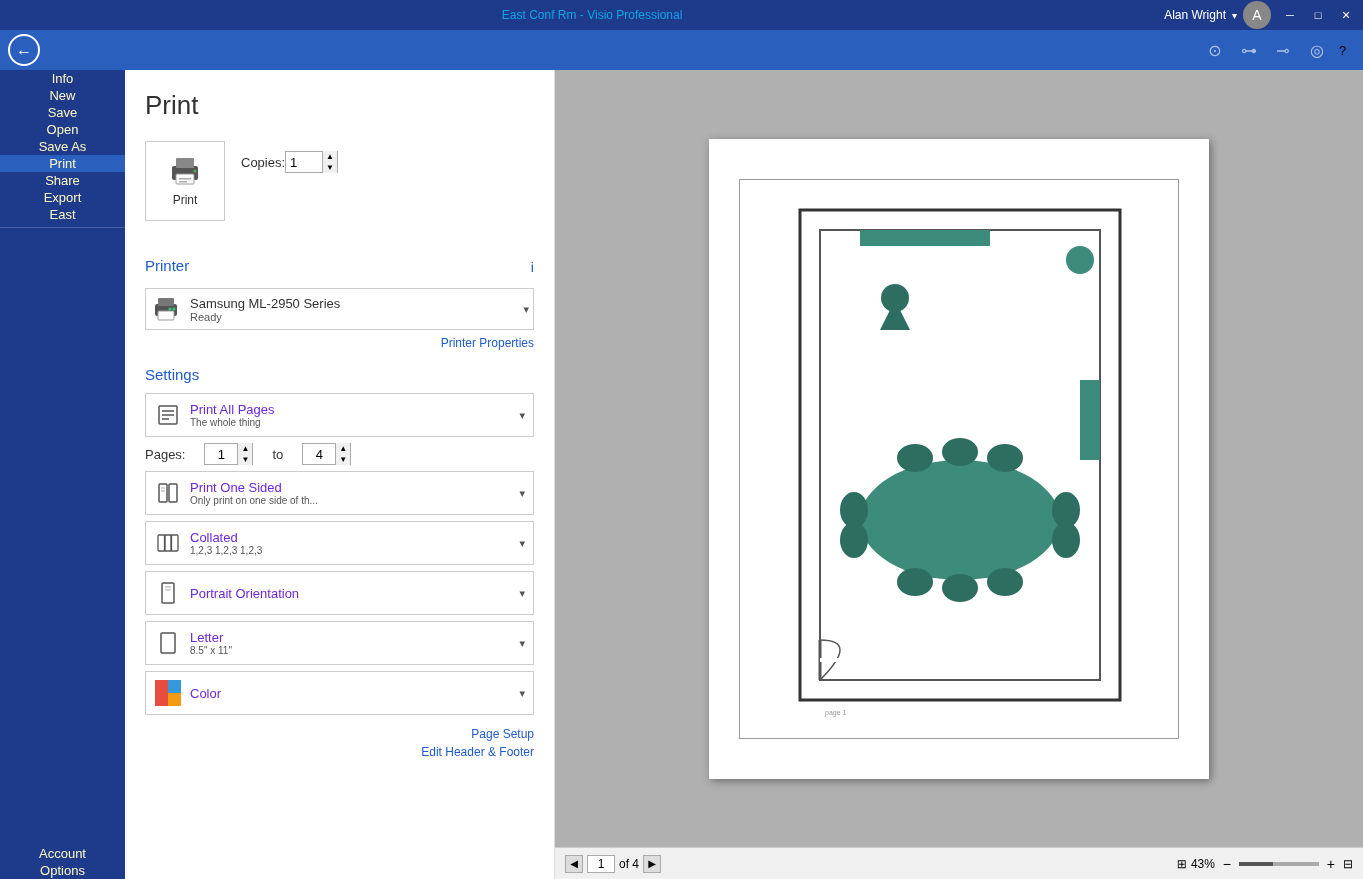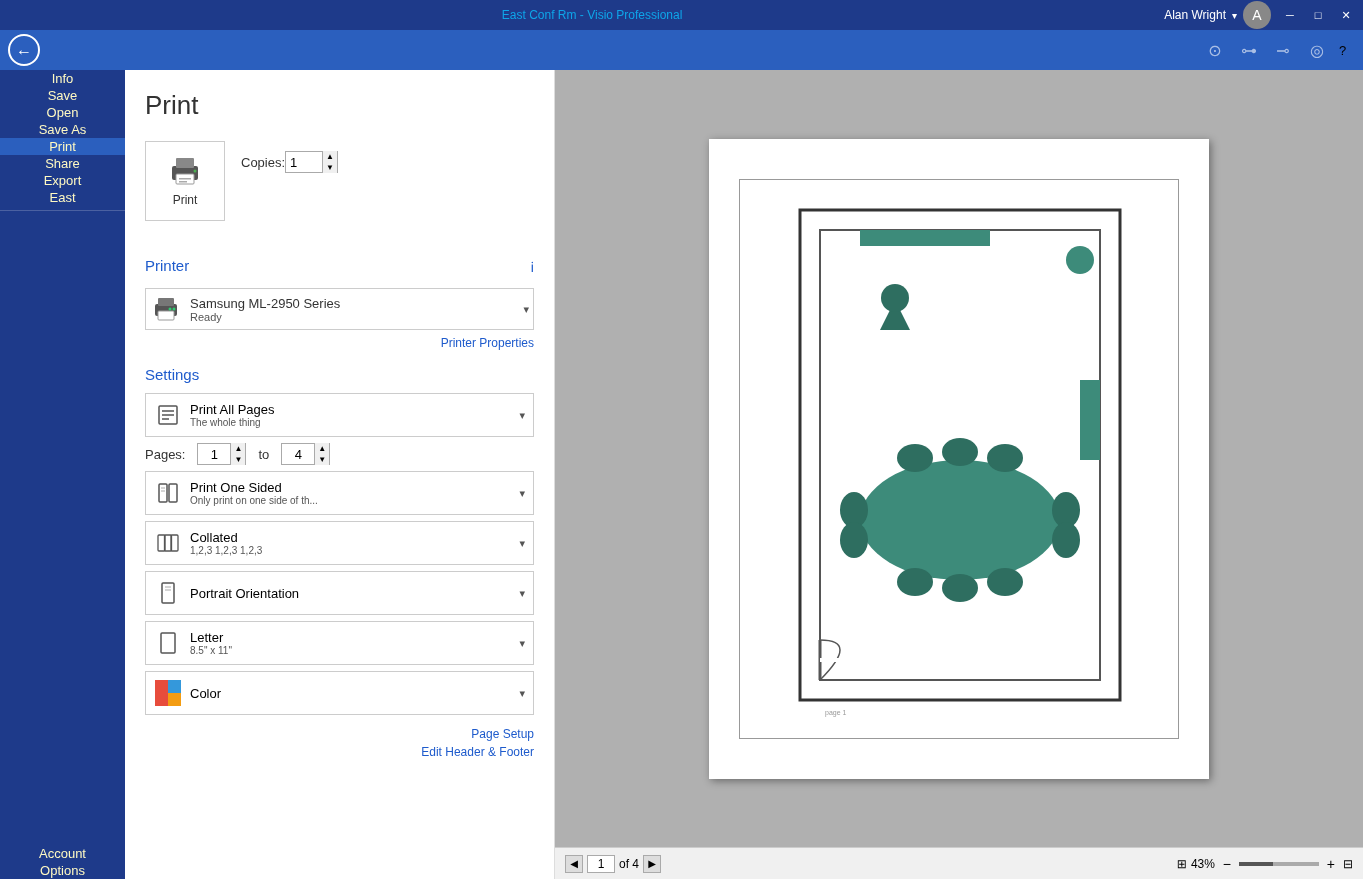--- a/index.html
+++ b/index.html
@@ -277,28 +277,28 @@
     .settings-icon {
       width: 28px;
       height: 28px;
       display: flex;
       align-items: center;
       justify-content: center;
       flex-shrink: 0;
       font-size: 16px;
     }
     .settings-text { flex: 1; }
-    .settings-main { font-size: 13px; color: #000000; }
+    .settings-main { font-size: 13px; color: #6d28d9; }
     .settings-sub { font-size: 10px; color: #555; }
 
     
     .pages-row {
       display: flex;
       align-items: center;
-      gap: 12px;
+      gap: 19px;
       margin-bottom: 6px;
       font-size: 13px;
       color: #333;
     }
     .page-input-wrap {
       display: flex;
       align-items: center;
       border: 1px solid #aaa;
       height: 22px;
     }
@@ -467,20 +467,23 @@
     <div class="toolbar-icon">◎</div>
   </div>
   <div style="width:16px;">?</div>
 </div>
 
 <div class="app-body">
 
   <div class="sidebar">
     <div class="sidebar-item">
       <span>Info</span>
+    </div>
+    <div class="sidebar-item">
+      <span>New</span>
     </div>
     <div class="sidebar-item">
       <span>Save</span>
     </div>
     <div class="sidebar-item">
       <span>Open</span>
     </div>
     <div class="sidebar-item">
       <span>Save As</span>
     </div>

